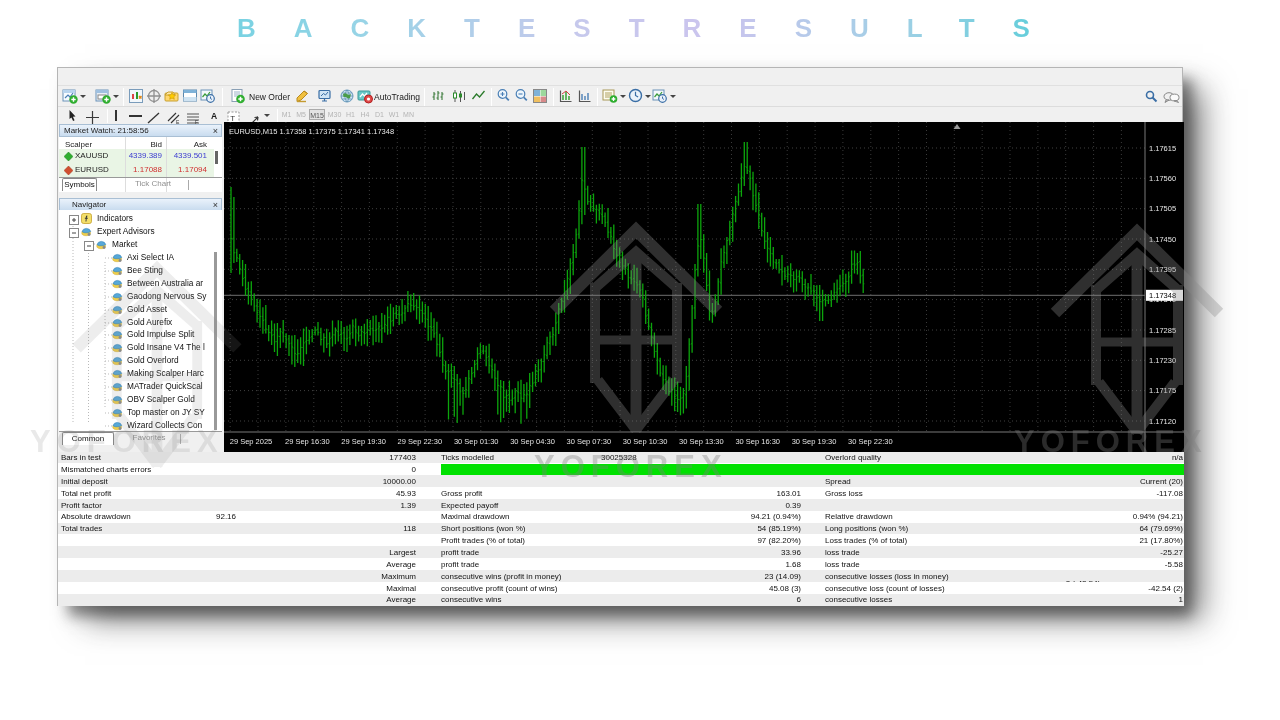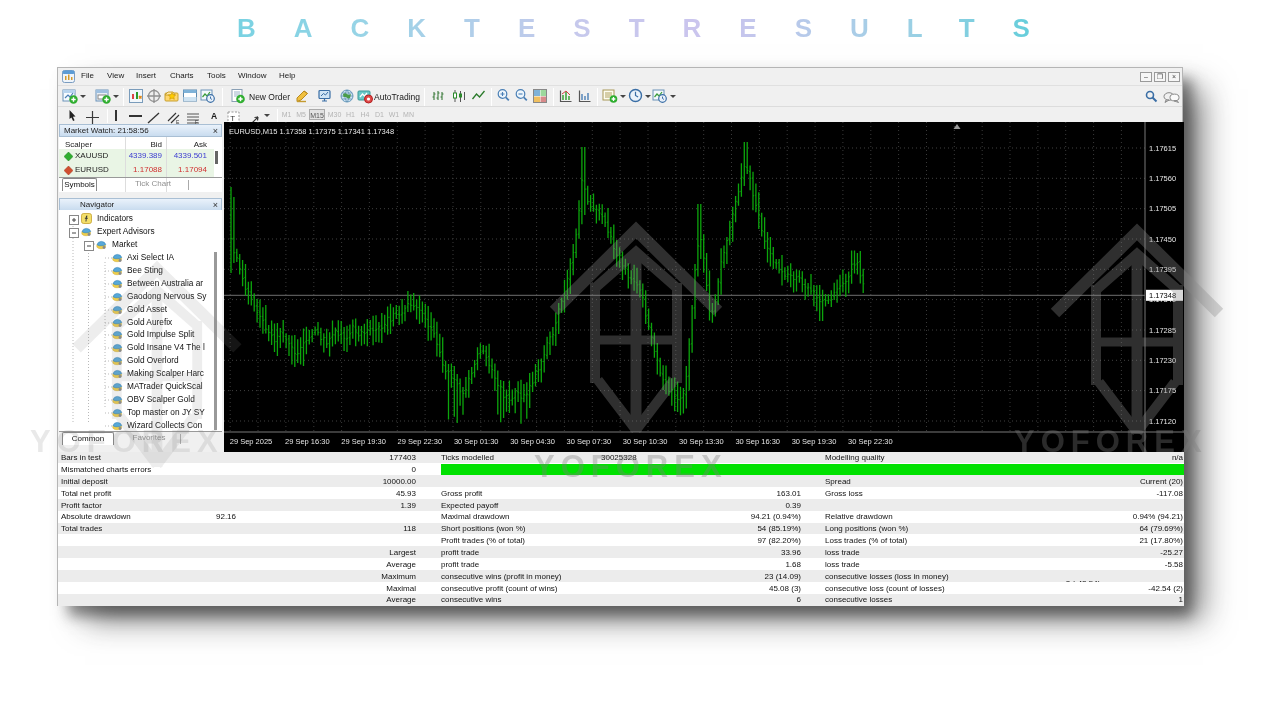--- a/index.html
+++ b/index.html
@@ -22,37 +22,20 @@
 .tab-on { height:13px; background:#fff; border:1px solid #888; border-bottom:none; border-radius:2px 2px 0 0; font-size:8px; color:#111; text-align:center; line-height:12px; }
 .tab-off { font-size:8px; color:#909090; text-align:center; }
 .axlbl { font-size:7.5px; fill:#e4e4e4; font-family:"Liberation Sans", sans-serif; }
 .hdr { font-size:7.5px; fill:#e8e8e8; font-family:"Liberation Sans", sans-serif; }
 .chart { position:absolute; left:166px; top:54px; }
 .wbtn { position:absolute; top:4px; width:12px; height:10px; border:1px solid #9a9a9a; background:#f6f6f6; font-size:7px; color:#444; text-align:center; line-height:8px; }
 </style></head>
 <body>
 <div class="title">BACKTESTRESULTS</div>
 <div class="win">
-  <div class="menurow">
-    <svg class="abs" style="left:4px;top:2px" width="13" height="13" viewBox="0 0 13 13">
-        <rect x="0.5" y="0.5" width="12" height="12" rx="2" fill="#eef4fa" stroke="#7a9cc0"></rect>
-        <rect x="0.5" y="0.5" width="12" height="3.5" rx="1.5" fill="#5b9bd5"></rect>
-        <path d="M3 10V6h1.5v4zM6 10V4.5h1.5V10zM9 10V7h1.5v3z" fill="#d49a2a"></path>
-      </svg>
-    <div class="menu" style="left:23px">File</div>
-    <div class="menu" style="left:49px">View</div>
-    <div class="menu" style="left:78px">Insert</div>
-    <div class="menu" style="left:112px">Charts</div>
-    <div class="menu" style="left:149px">Tools</div>
-    <div class="menu" style="left:180px">Window</div>
-    <div class="menu" style="left:221px">Help</div>
-    <div class="wbtn" style="right:30px">–</div>
-    <div class="wbtn" style="right:16px">❐</div>
-    <div class="wbtn" style="right:2px">×</div>
-  </div>
   <div class="toolbar1">
       <div class="abs" style="left:4px;top:2px"><svg width="16" height="16" viewBox="0 0 16 16">
           <rect x="1" y="2" width="12" height="11" fill="#f7fbff" stroke="#6a92b8"></rect>
           <rect x="1" y="2" width="12" height="3" fill="#b8d4ee"></rect>
           <path d="M3 10l3-3 2 2 3-4" stroke="#4a7fb5" stroke-width="1.2" fill="none"></path>
           <circle cx="11.5" cy="11.5" r="4.2" fill="#2fae2f"></circle>
           <path d="M11.5 9.3v4.4M9.3 11.5h4.4" stroke="#fff" stroke-width="1.4"></path>
         </svg></div>
       <div class="abs" style="left:22px;top:9px;width:0;height:0;border-left:3px solid transparent;border-right:3px solid transparent;border-top:3.5px solid #444"></div>
       <div class="abs" style="left:37px;top:2px"><svg width="16" height="16" viewBox="0 0 16 16">
@@ -290,21 +273,21 @@
     </svg>
 <div class="abs tc2" style="left:17px;top:97px">EURUSD</div>
 <div class="abs tc2 red" style="left:40px;top:97px;width:64px;text-align:right">1.17088</div>
 <div class="abs tc2 red" style="left:104px;top:97px;width:45px;text-align:right">1.17094</div>
 <div class="abs" style="left:157px;top:83px;width:3px;height:13px;background:#666"></div>
 <div class="abs" style="left:1px;top:109px;width:163px;height:1px;background:#999"></div>
 <div class="abs tab-on" style="left:4px;top:110px;width:35px">Symbols</div>
 <div class="abs tab-off" style="left:66px;top:111px;width:58px">Tick Chart</div>
 <div class="abs" style="left:130px;top:112px;width:1px;height:10px;background:#aaa"></div>
 
-<div class="abs ptitle" style="left:1px;top:130px;width:163px"><span style="padding-left:20px">Navigator</span><span class="pclose">×</span></div>
+<div class="abs ptitle" style="left:1px;top:130px;width:163px"><span style="padding-left:12px">Navigator</span><span class="pclose">×</span></div>
 <div class="abs" style="left:1px;top:142px;width:163px;height:222px;background:#fff;overflow:hidden">
       <svg class="abs" style="left:0;top:0" width="162" height="222" viewBox="0 0 162 222">
 <path d="M14 10V212 M29.5 40V212 M46 52V198" stroke="#b9b9b9" stroke-width="1" stroke-dasharray="1 2" fill="none"></path>
 <path d="M19 8H22 M19 21H22 M35 34H38" stroke="#b9b9b9" stroke-width="1" stroke-dasharray="1 2" fill="none"></path>
       </svg>
       <svg class="abs" style="left:10px;top:5px" width="10" height="10" viewBox="0 0 10 10">
         <rect x="0.5" y="0.5" width="9" height="9" fill="#fff" stroke="#888" stroke-width="1"></rect>
         <line x1="3" y1="5" x2="7" y2="5" stroke="#444" stroke-width="1"></line>
         <line x1="5" y1="3" x2="5" y2="7" stroke="#444" stroke-width="1"></line>
       </svg>
@@ -464,21 +447,21 @@
 <div class="abs" style="left:1px;top:363px;width:163px;height:1px;background:#999"></div>
 <div class="abs tab-on" style="left:4px;top:364px;width:52px">Common</div>
 <div class="abs tab-off" style="left:64px;top:365px;width:54px">Favorites</div>
 <div class="abs" style="left:122px;top:366px;width:1px;height:10px;background:#aaa"></div>
 
   <div class="abs" style="left:0;top:383.5px;width:1126px;height:11.85px;background:#ececec"></div>
     <div class="abs tc" style="left:3px;top:385.1px">Bars in test</div>
     <div class="abs tc" style="left:158px;top:385.1px;width:200px;text-align:right">177403</div>
     <div class="abs tc" style="left:383px;top:385.1px">Ticks modelled</div>
     <div class="abs tc" style="left:543px;top:385.1px;width:200px;text-align:left">30025328</div>
-    <div class="abs tc" style="left:767px;top:385.1px">Modelling quality</div>
+    <div class="abs tc" style="left:767px;top:385.1px">Overlord quality</div>
     <div class="abs tc" style="left:925px;top:385.1px;width:200px;text-align:right">n/a</div>
     <div class="abs" style="left:0;top:395.4px;width:1126px;height:11.85px;background:#fff"></div>
     <div class="abs tc" style="left:3px;top:397.0px">Mismatched charts errors</div>
     <div class="abs tc" style="left:158px;top:397.0px;width:200px;text-align:right">0</div>
     <div class="abs" style="left:383px;top:395.7px;width:743px;height:11px;background:#00e100"></div>
     <div class="abs" style="left:0;top:407.2px;width:1126px;height:11.85px;background:#ececec"></div>
     <div class="abs tc" style="left:3px;top:408.8px">Initial deposit</div>
     <div class="abs tc" style="left:158px;top:408.8px;width:200px;text-align:right">10000.00</div>
     <div class="abs tc" style="left:767px;top:408.8px">Spread</div>
     <div class="abs tc" style="left:925px;top:408.8px;width:200px;text-align:right">Current (20)</div>

